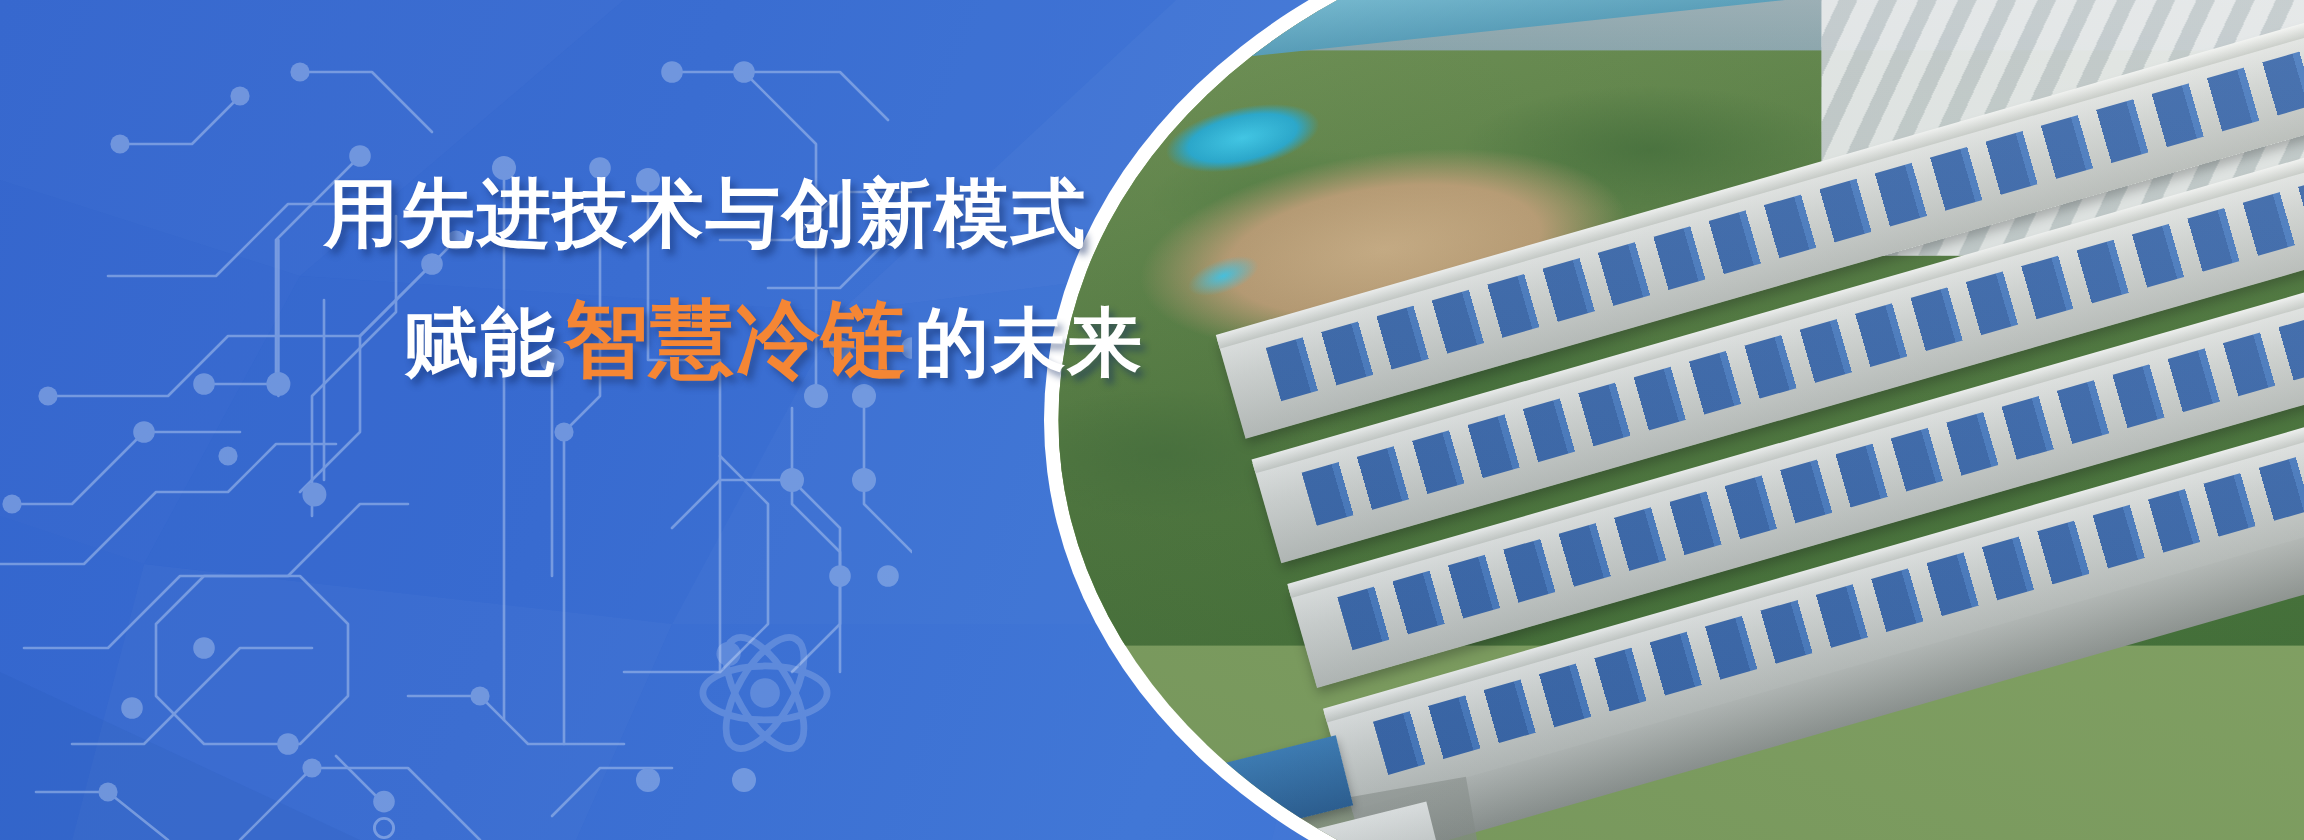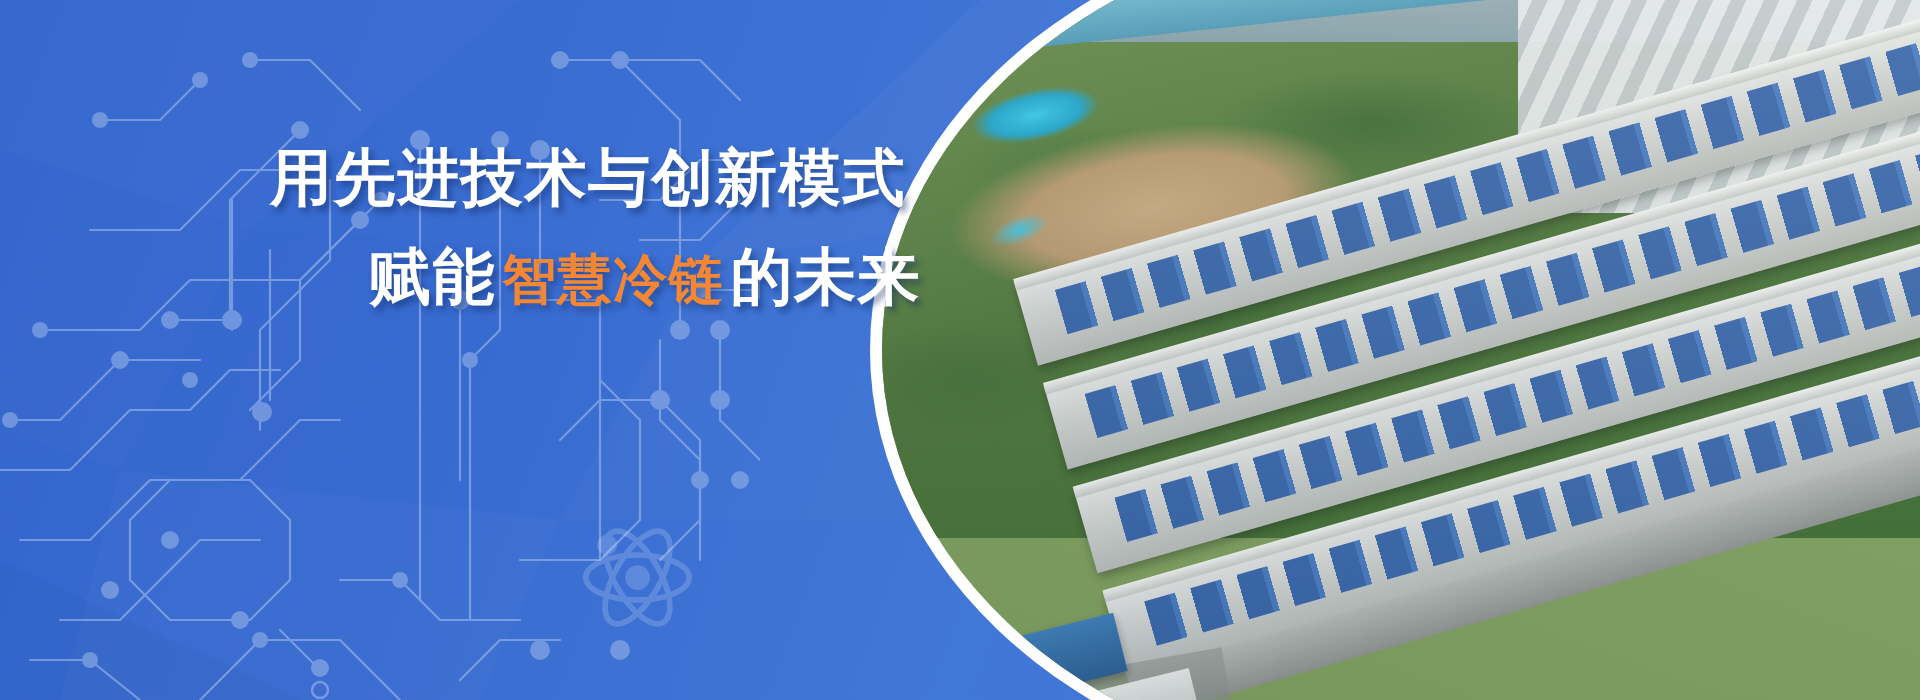--- a/index.html
+++ b/index.html
@@ -50,21 +50,21 @@
   .line2{
     font-size:62px;
     color:#ffffff;
     text-shadow:4px 5px 6px rgba(14,40,96,.48);
     padding-left:150px;
     margin-top:18px;
   }
   .hl{
     color:#f58634;
     text-shadow:4px 5px 6px rgba(22,44,96,.45);
-    font-size:54px;
+    font-size:70px;
     padding:0 6px;
   }
 
   
   .photo-wrap{
     position:absolute;right:0;top:0;width:980px;height:700px;z-index:4;
   }
   .arc-border{
     position:absolute;left:-70px;top:-90px;
     width:1120px;height:880px;

